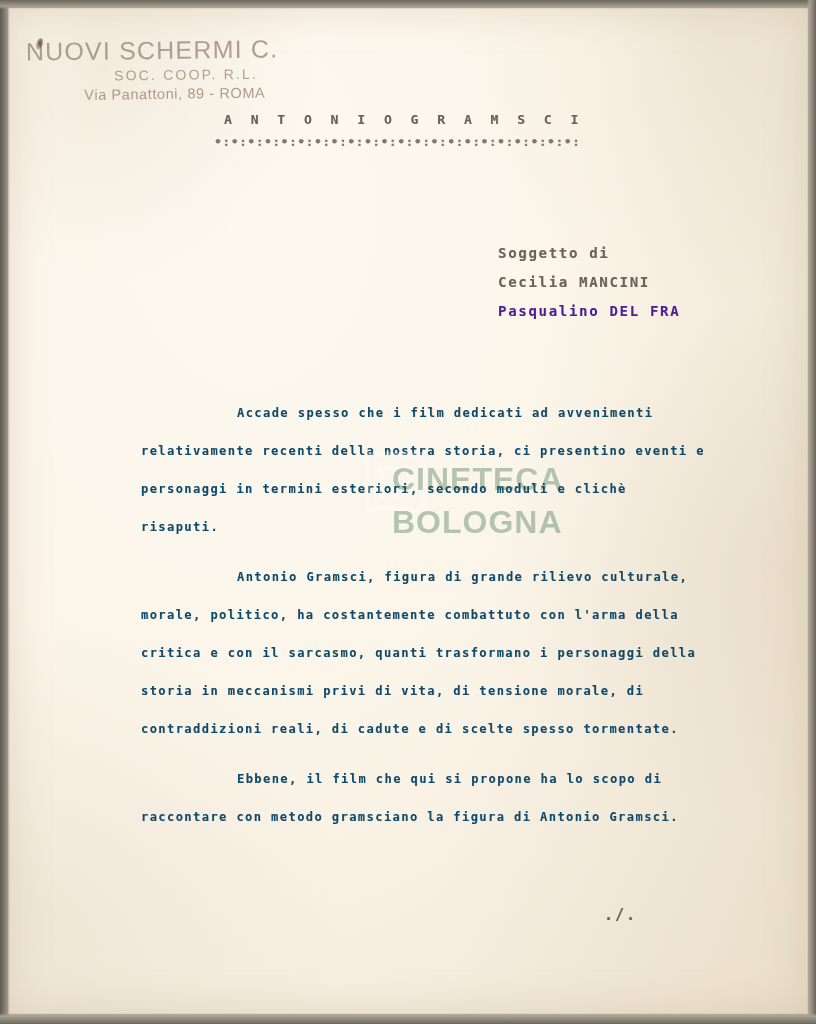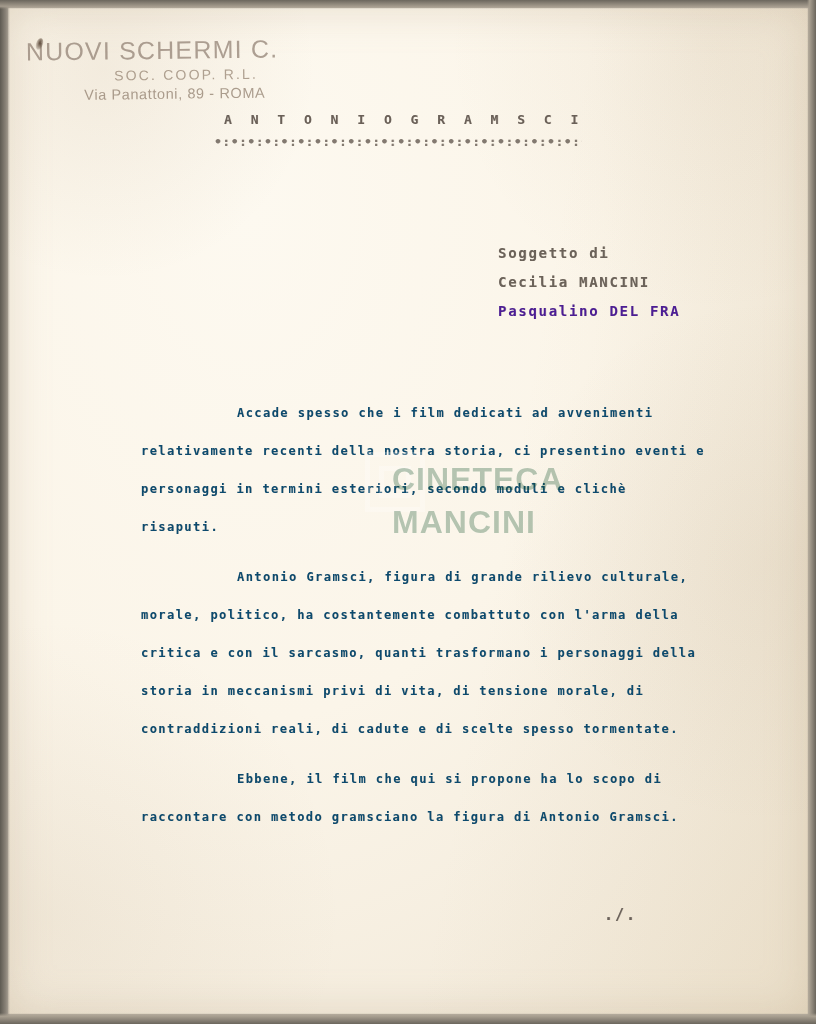--- a/index.html
+++ b/index.html
@@ -241,21 +241,21 @@
     <p class="para"><span class="indent"></span><span>Accade spesso che i film dedicati ad avvenimenti relativamente recenti della nostra storia, ci presentino eventi e personaggi in termini esteriori, secondo moduli e clichè risaputi.</span></p>
     <p class="para"><span class="indent"></span><span>Antonio Gramsci, figura di grande rilievo culturale, morale, politico, ha costantemente combattuto con l'arma della critica e con il sarcasmo, quanti trasformano i personaggi della storia in meccanismi privi di vita, di tensione morale, di contraddizioni reali, di cadute e di scelte spesso tormentate.</span></p>
     <p class="para"><span class="indent"></span><span>Ebbene, il film che qui si propone ha lo scopo di raccontare con metodo gramsciano la figura di Antonio Gramsci.</span></p>
   </div>
 
   <div class="tw end-mark">./.</div>
 
   <div class="wm-box"></div>
   <div class="watermark">
     <div class="wm-line">CINETECA</div>
-    <div class="wm-line">MANCINI</div>
+    <div class="wm-line">BOLOGNA</div>
   </div>
 
   <div class="edge-left"></div>
   <div class="edge-top"></div>
   <div class="edge-right"></div>
   <div class="edge-bottom"></div>
 
 </div>
 
 </body></html>

